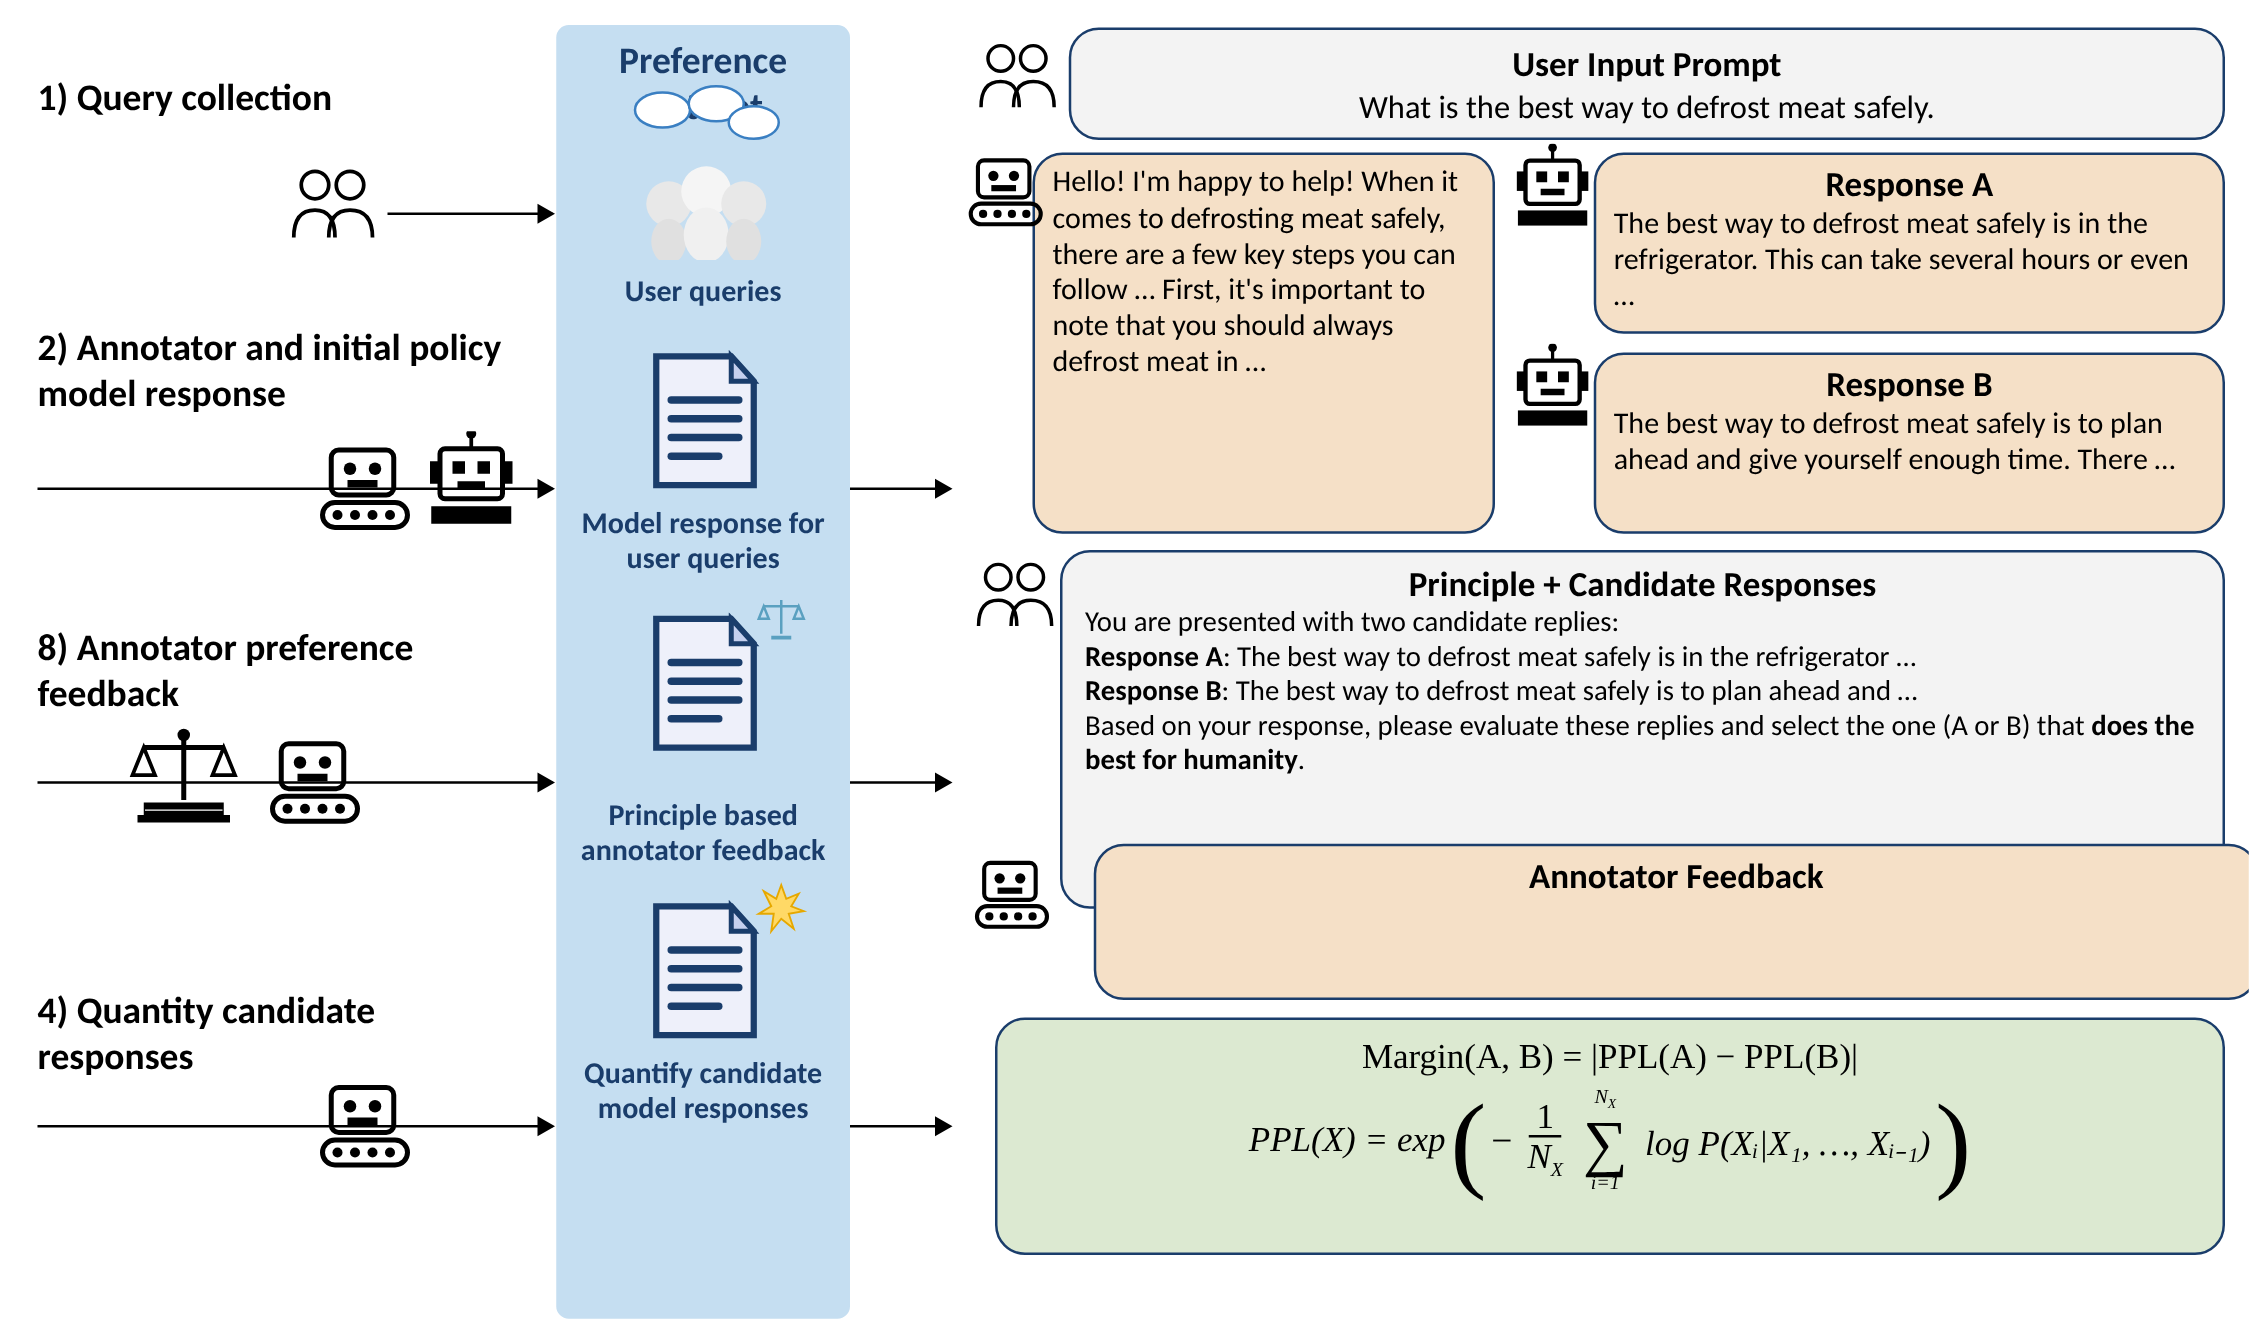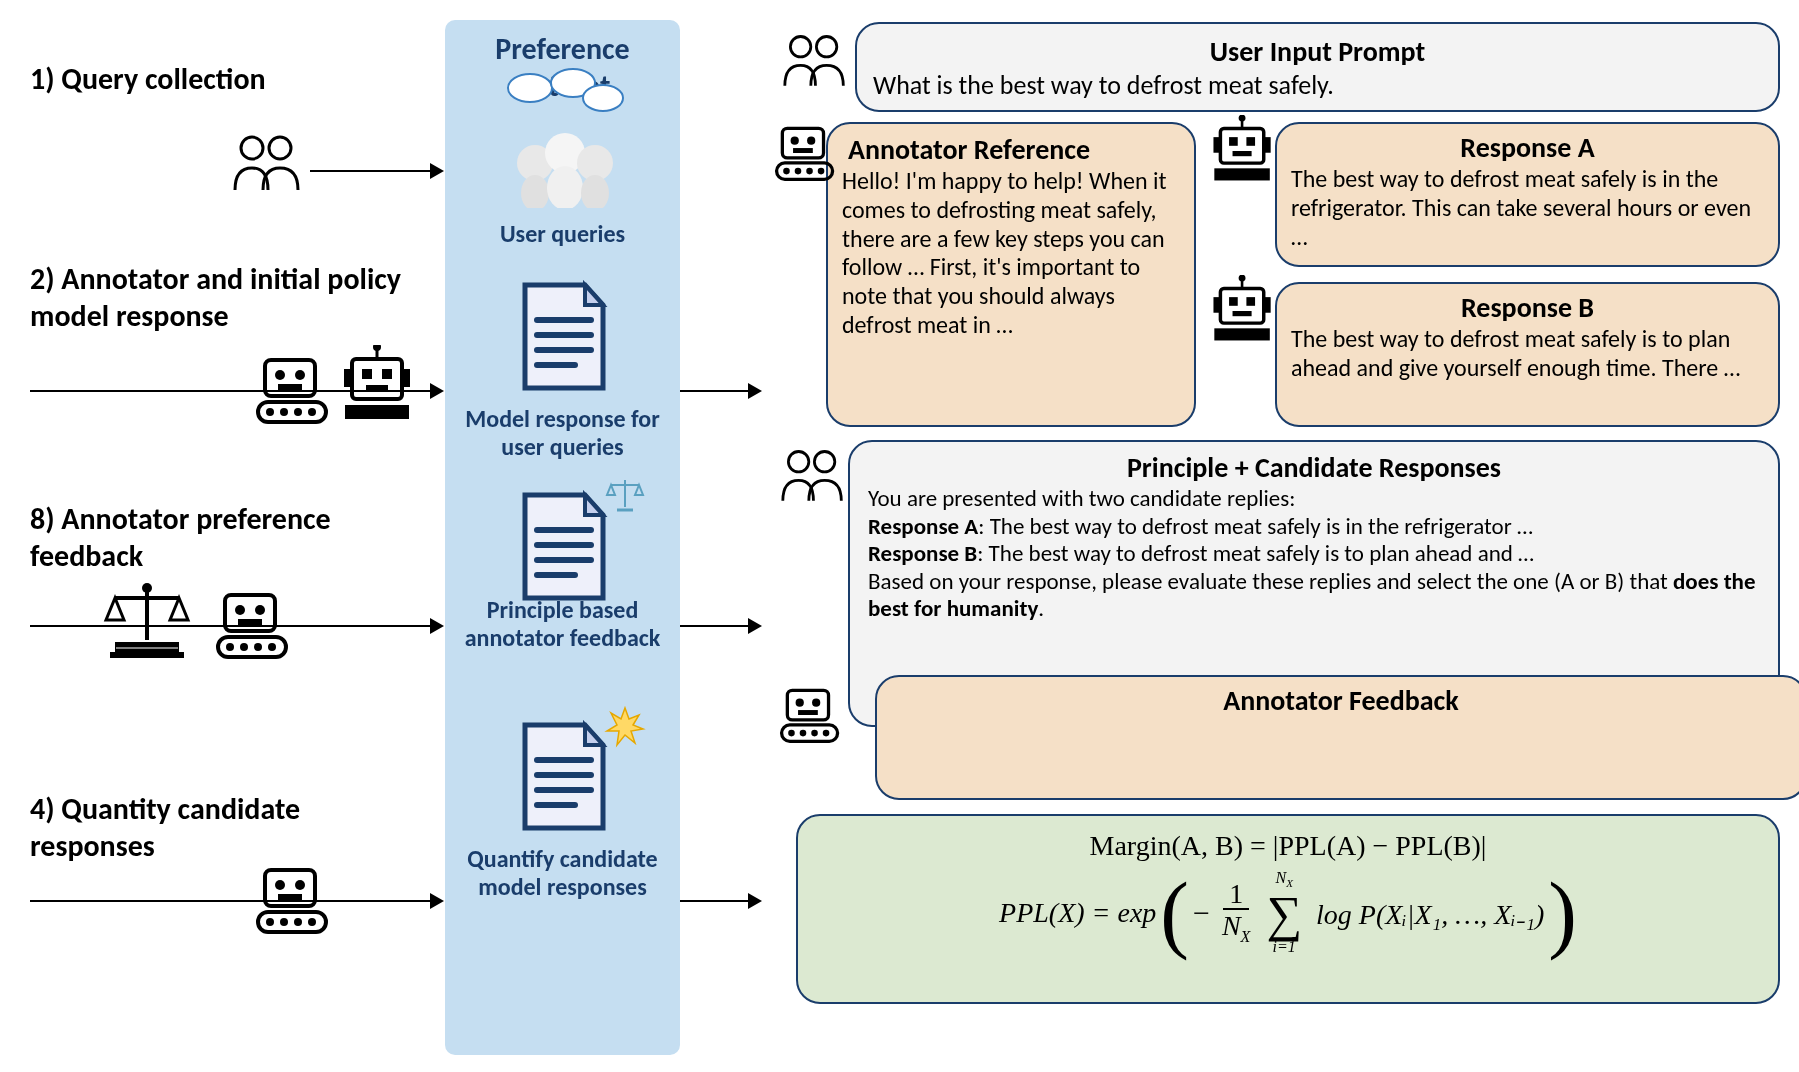--- a/index.html
+++ b/index.html
@@ -63,20 +63,21 @@
     }
     .grey-box { background: #f3f3f3; }
     .peach-box { background: #f5e0c7; }
     .green-box { background: #dce9d1; }
     .box-title {
       text-align: center;
       font-weight: bold;
       font-size: 28px;
     }
     .box-subtitle {
+      text-align: center;
       font-size: 26px;
     }
     .box-body {
       font-size: 22px;
       line-height: 1.2;
     }
     .icon {
       position: absolute;
     }
     .doc-icon {
@@ -140,21 +141,21 @@
   </div>
   <div class="icon" style="left:160px; top:455px;">
     <svg width="40" height="40" viewBox="0 0 40 40">
       <line x1="20" y1="5" x2="20" y2="32" stroke="#5aa0c0" stroke-width="2"></line>
       <line x1="6" y1="10" x2="34" y2="10" stroke="#5aa0c0" stroke-width="2"></line>
       <path d="M6 10 L2 20 L10 20 Z" fill="none" stroke="#5aa0c0" stroke-width="2"></path>
       <path d="M34 10 L30 20 L38 20 Z" fill="none" stroke="#5aa0c0" stroke-width="2"></path>
       <line x1="12" y1="35" x2="28" y2="35" stroke="#5aa0c0" stroke-width="3"></line>
     </svg>
   </div>
-  <div class="pref-caption" style="position:absolute; top:560px; left:0; right:0;margin-top:16px;">Principle based annotator feedback</div>
+  <div class="pref-caption" style="position:absolute; top:603px; left:0; right:0;margin-top:16px;">Principle based annotator feedback</div>
 
   <div class="icon doc-icon" style="left:70px; top:700px;">
     <svg width="95" height="115" viewBox="0 0 95 115">
       <path d="M10 5 L70 5 L88 25 L88 108 L10 108 Z" fill="#eef0fa" stroke="#1a3d6b" stroke-width="5"></path>
       <path d="M70 5 L70 25 L88 25 Z" fill="#c5d0ee" stroke="#1a3d6b" stroke-width="4"></path>
       <line x1="22" y1="40" x2="76" y2="40" stroke="#1a3d6b" stroke-width="6" stroke-linecap="round"></line>
       <line x1="22" y1="55" x2="76" y2="55" stroke="#1a3d6b" stroke-width="6" stroke-linecap="round"></line>
       <line x1="22" y1="70" x2="76" y2="70" stroke="#1a3d6b" stroke-width="6" stroke-linecap="round"></line>
       <line x1="22" y1="85" x2="60" y2="85" stroke="#1a3d6b" stroke-width="6" stroke-linecap="round"></line>
     </svg>
@@ -259,21 +260,20 @@
 <div class="icon" style="left:780px; top:30px;">
   <svg width="70" height="65" viewBox="0 0 75 70">
     <circle cx="22" cy="18" r="11" fill="none" stroke="#000" stroke-width="3"></circle>
     <circle cx="50" cy="18" r="11" fill="none" stroke="#000" stroke-width="3"></circle>
     <path d="M5 60 Q5 38 22 38 Q38 38 38 60" fill="none" stroke="#000" stroke-width="3"></path>
     <path d="M33 60 Q33 38 50 38 Q68 38 68 60" fill="none" stroke="#000" stroke-width="3"></path>
   </svg>
 </div>
 
 <div class="ui-box peach-box" style="left:826px; top:122px; width:370px; height:305px; padding:8px 14px;">
-  <div class="box-title" style="text-align:left; padding-left:6px;">Annotator Reference</div>
   <div class="box-body" style="font-size:24px;">Hello! I'm happy to help! When it comes to defrosting meat safely, there are a few key steps you can follow … First, it's important to note that you should always defrost meat in …</div>
 </div>
 <div class="icon" style="left:770px; top:118px;">
   <svg width="70" height="70" viewBox="0 0 85 80">
     <rect x="15" y="10" width="50" height="36" rx="6" fill="none" stroke="#000" stroke-width="4"></rect>
     <circle cx="30" cy="25" r="5" fill="#000"></circle>
       <circle cx="50" cy="25" r="5" fill="#000"></circle>
     <rect x="28" y="34" width="24" height="6" fill="#000"></rect>
     <rect x="8" y="52" width="68" height="20" rx="10" fill="none" stroke="#000" stroke-width="4"></rect>
     <circle cx="20" cy="62" r="4" fill="#000"></circle>

